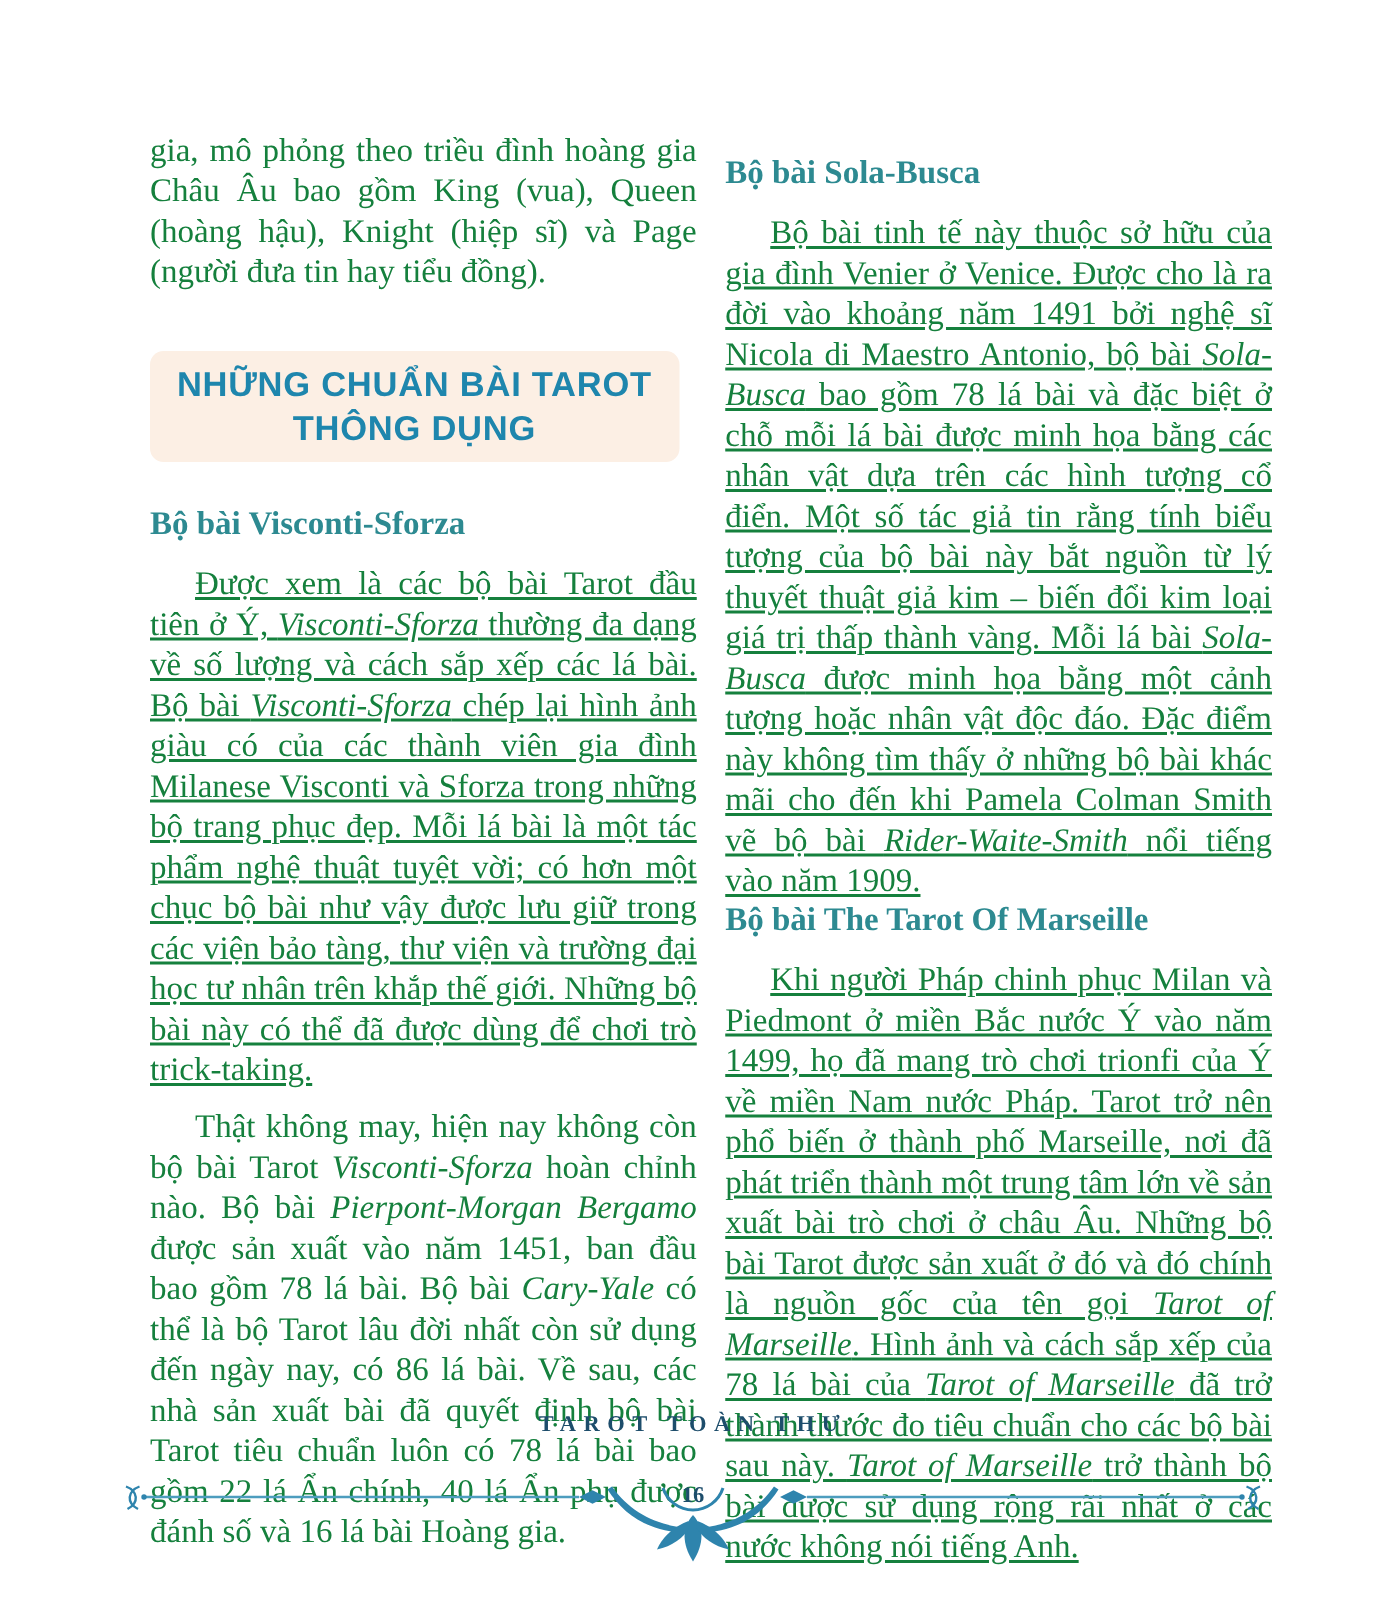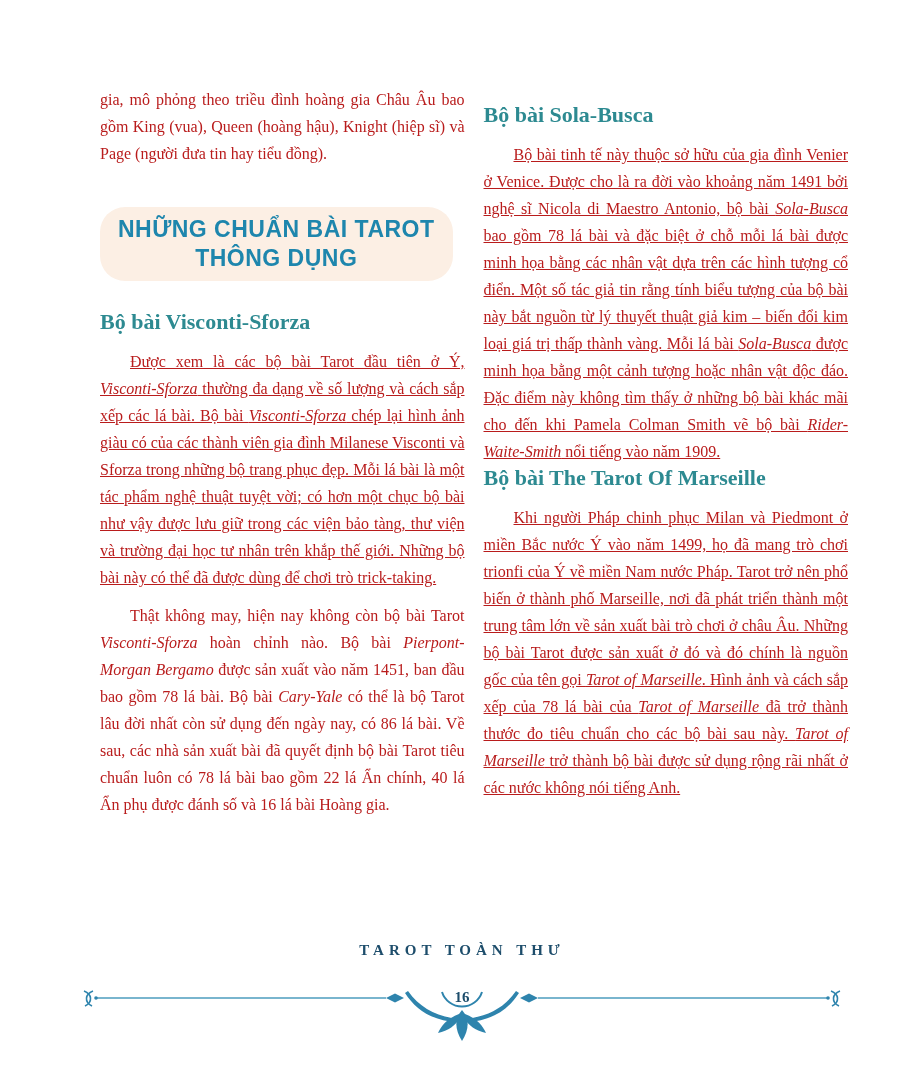--- a/index.html
+++ b/index.html
@@ -21,32 +21,32 @@
   .columns {
     position: absolute;
     left: 100px;
     top: 86px;
     width: 748px;
     display: flex;
     gap: 19px;
   }
   .col { width: 365px; }
   .body-p {
-    font-size: 16px;
+    font-size: 22px;
     line-height: 27px;
-    color: #b91c1c;
+    color: #15803d;
     text-align: justify;
     margin: 0;
   }
   .indent { text-indent: 30px; }
   .gap-top { margin-top: 11px; }
   .it { font-style: italic; }
   .heading-box {
     background: #fcefe4;
-    border-radius: 25px;
+    border-radius: 9px;
     margin: 40px 12px 28px 0;
     padding: 8px 4px;
     text-align: center;
     font-family: "Liberation Sans", "DejaVu Sans", sans-serif;
     font-weight: bold;
     font-size: 23px;
     line-height: 29px;
     color: #1e86ad;
     letter-spacing: 0.5px;
   }

